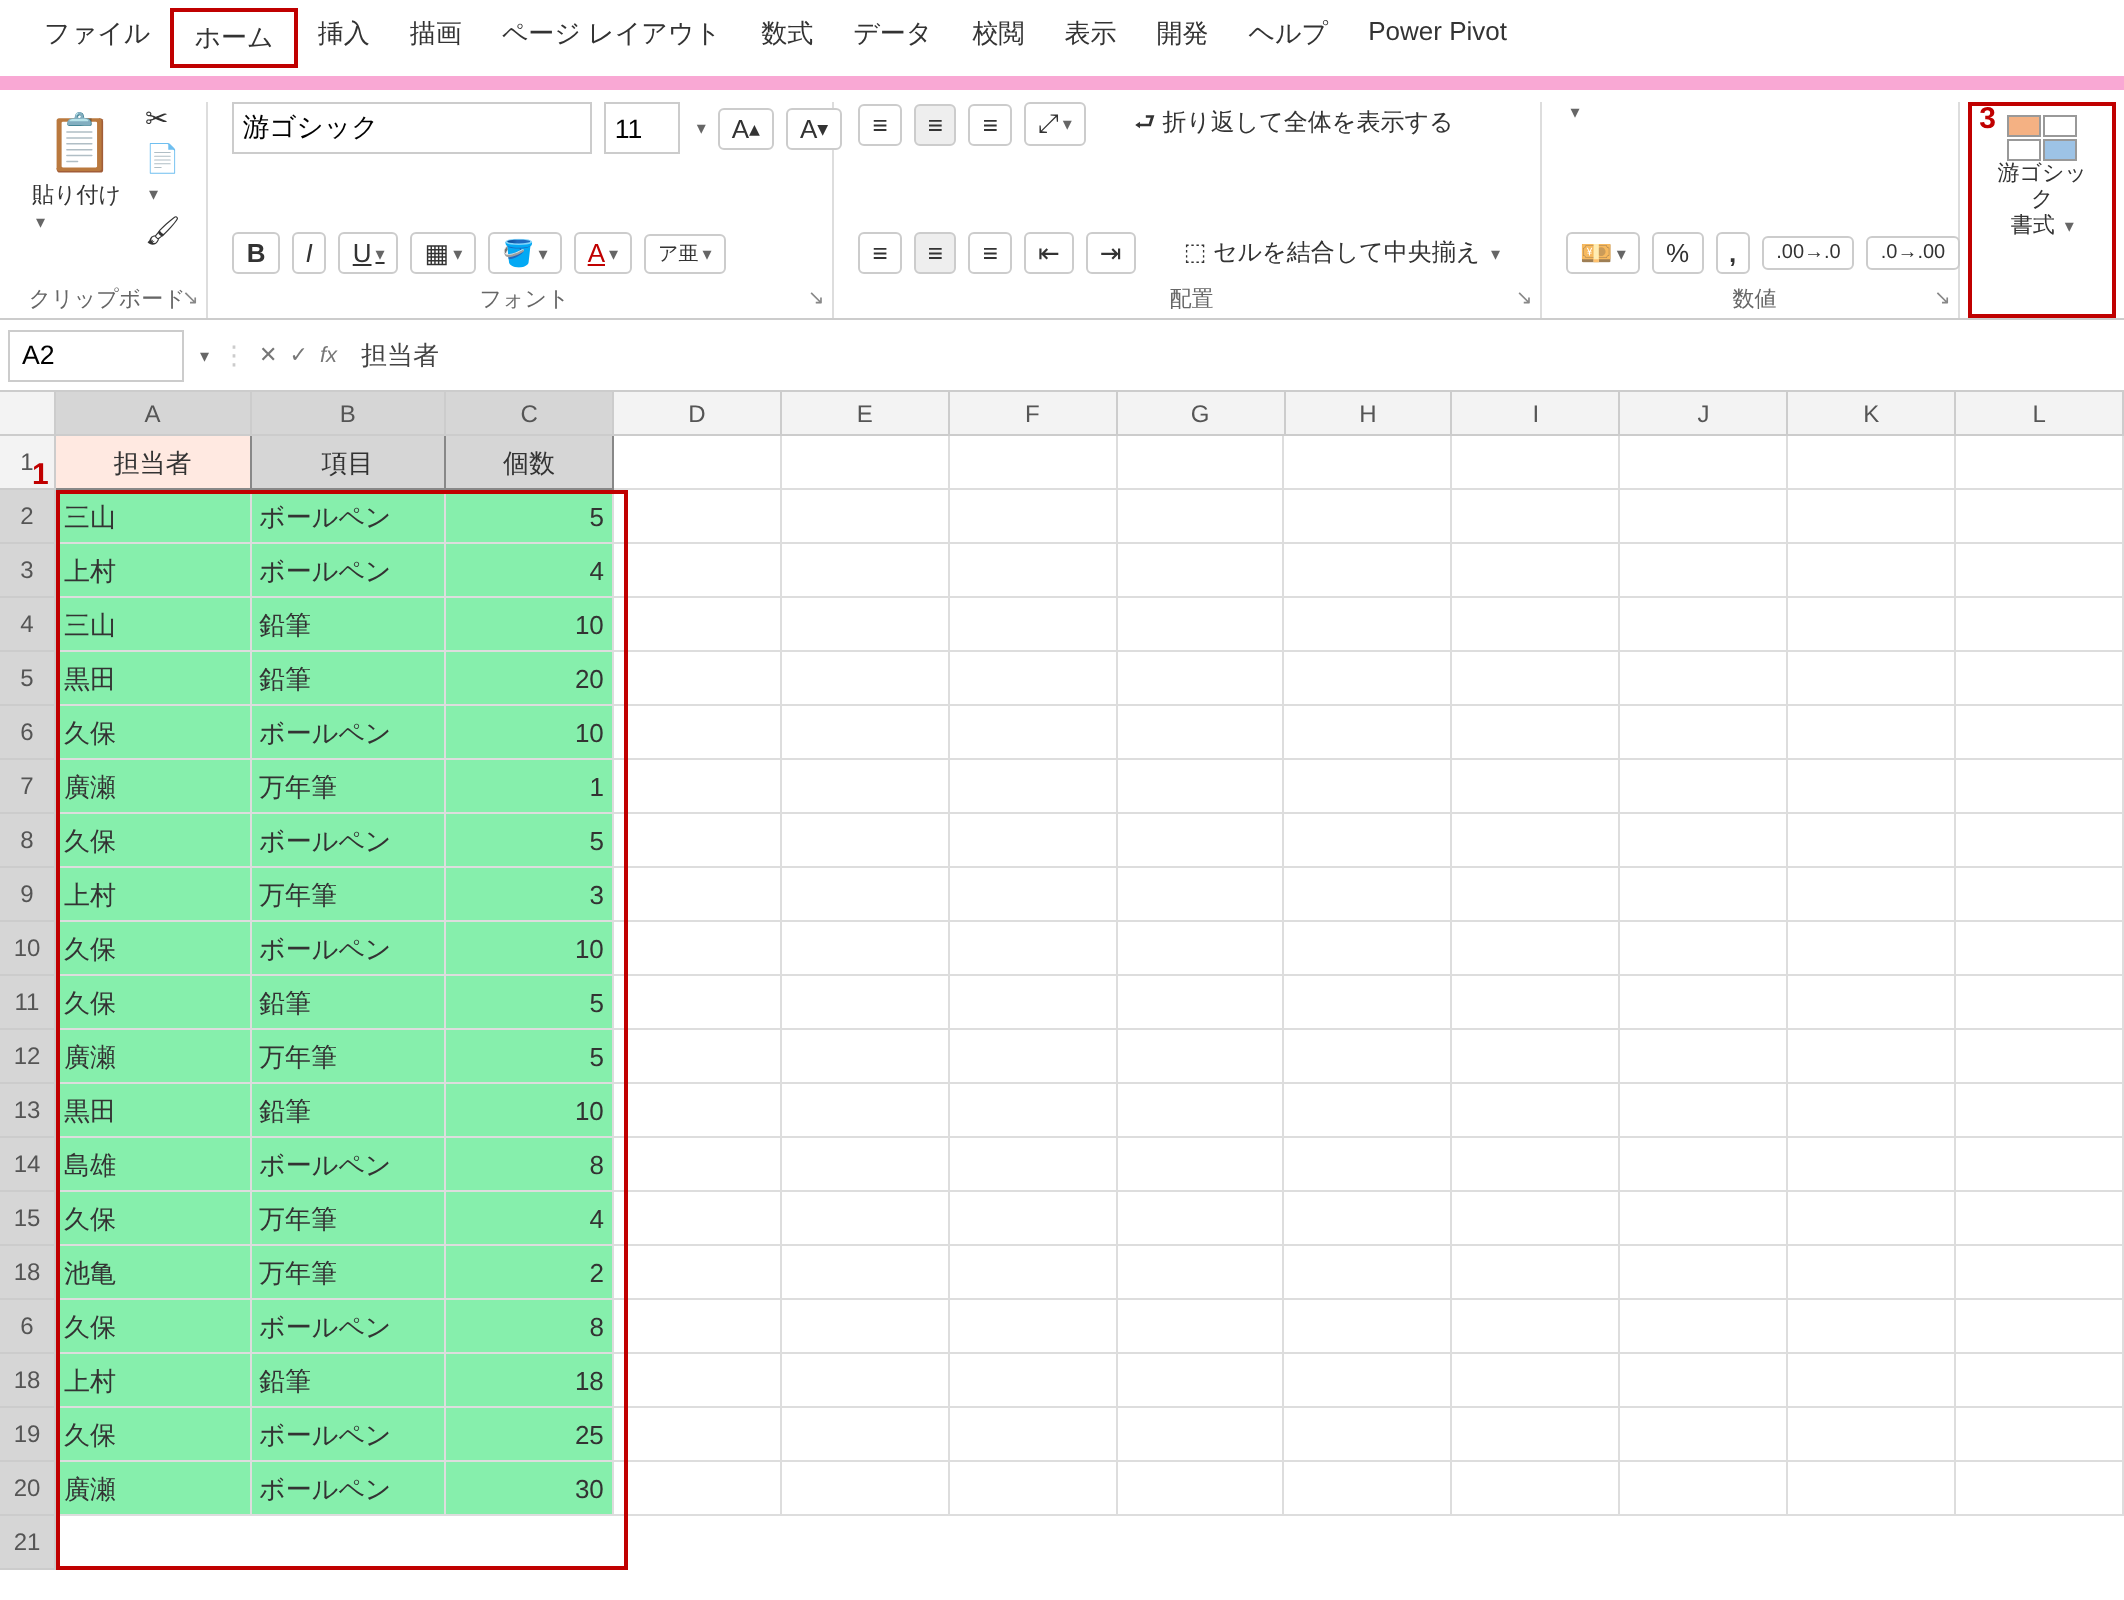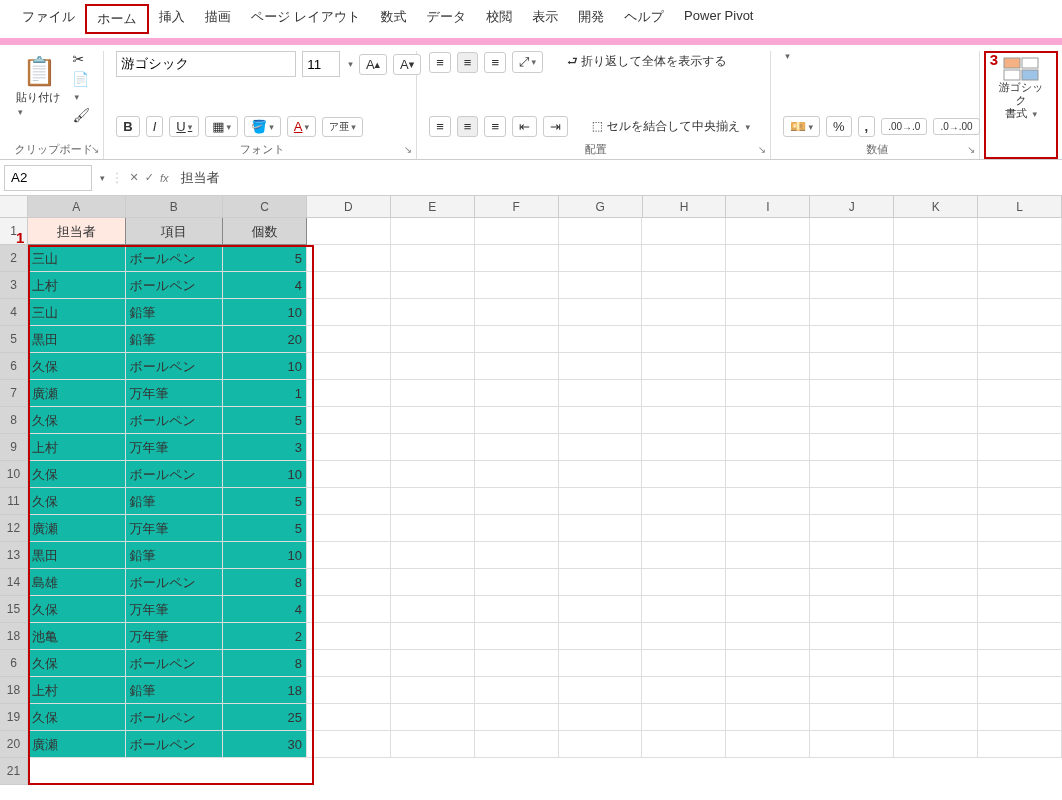--- a/index.html
+++ b/index.html
@@ -40,21 +40,21 @@
   .colhead.wide { width: 100px; }
   .colhead.sel { background: #d6d6d6; }
   .rowhead { width: 28px; height: 27px; line-height: 27px; }
   .rowhead.sel { background: #d6d6d6; }
   .cells { position: relative; }
   .cellrow { display: flex; }
   .cell { width: 86px; height: 27px; border-right: 1px solid #ddd; border-bottom: 1px solid #ddd; padding: 0 4px; line-height: 27px; font-size: 13px; overflow: hidden; white-space: nowrap; }
   .cell.wide { width: 100px; }
   .cell.hdr { background: #ffe9e1; font-weight: normal; text-align: center; border-right: 1px solid #888; border-bottom: 1px solid #888; }
   .cell.hdr2 { background: #d6d6d6; text-align: center; border-right: 1px solid #888; border-bottom: 1px solid #888; }
-  .cell.sel { background: #14b8a6; }
+  .cell.sel { background: #86efac; }
   .cell.num { text-align: right; }
   .sel-border { position: absolute; border: 2px solid #c00000; pointer-events: none; }
   .caret { font-size: 9px; color: #666; margin-left: 2px; }
 </style>
 </head>
 <body>
 
 <div class="menubar">
   <div class="tab">ファイル</div>
   <div class="tab active">ホーム</div>

